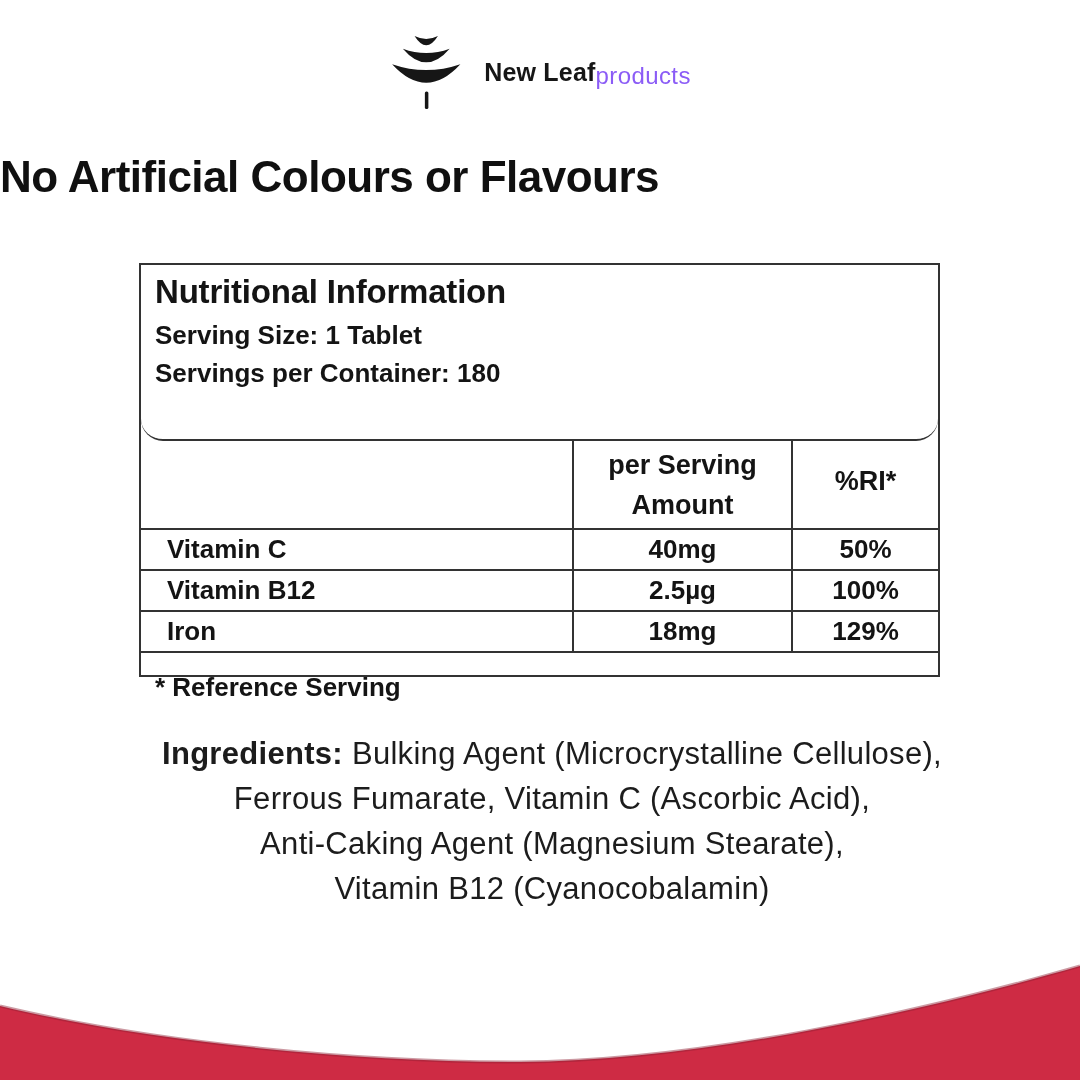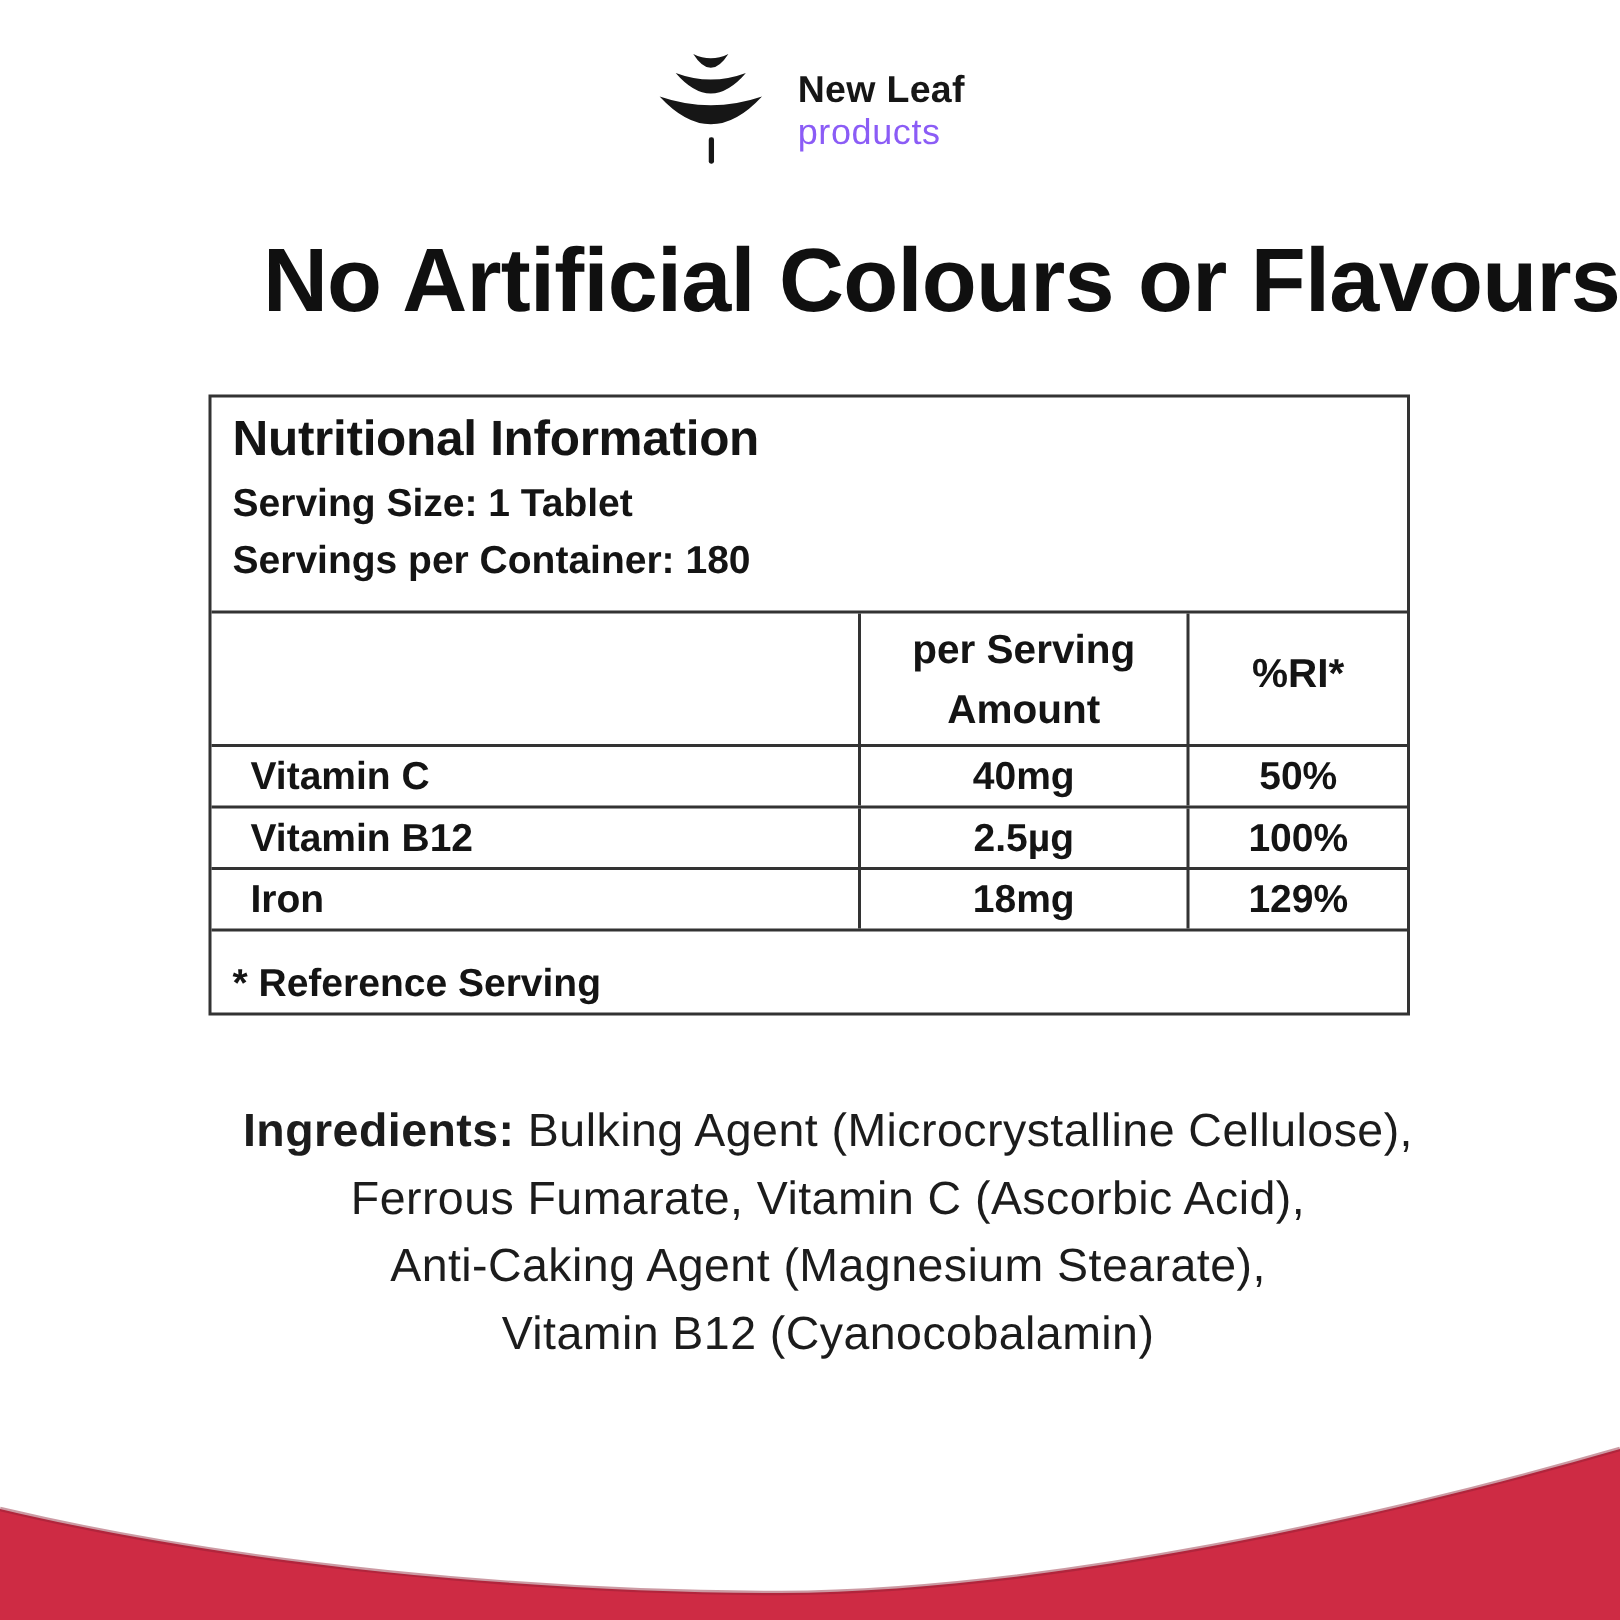--- a/index.html
+++ b/index.html
@@ -11,34 +11,34 @@
   html,body{margin:0;padding:0;background:#ffffff;}
   .canvas{
     position:relative;width:1080px;height:1080px;background:#ffffff;
     overflow:hidden;font-family:"Liberation Sans",sans-serif;color:var(--text);
   }
 
   
   .logo{position:absolute;top:32px;left:50%;transform:translateX(-50%);
         display:flex;align-items:center;gap:17px;}
   .logo-icon svg{display:block;}
-  .brand-text{display:flex;flex-direction:column;line-height:1;}
+  .brand-text{display:flex;line-height:1;}
   .brand-name{font-size:25px;font-weight:700;letter-spacing:.2px;color:#161616;}
   .brand-sub{font-size:24px;font-weight:400;letter-spacing:.4px;color:#8b5cf6;margin-top:4px;}
 
   
-  .headline{position:absolute;top:152px;left:0;width:100%;text-align:right;
-            font-size:60px;font-weight:700;letter-spacing:-.5px;color:#101010;}
+  .headline{position:absolute;top:152px;left:0;width:100%;text-align:left;
+            font-size:44px;font-weight:700;letter-spacing:-.5px;color:#101010;}
 
   
   .nutri{position:absolute;left:139px;top:263px;width:801px;height:414px;
          border:2px solid var(--table-border);box-sizing:border-box;
          color:#141414;}
   .nutri-head{padding:8px 14px 6px 14px;border-bottom:2px solid var(--table-border);
-              box-sizing:border-box;height:144px;}
+              box-sizing:border-box;height:176px;border-radius:22px;}
   .nutri-title{font-size:33px;font-weight:700;letter-spacing:-.2px;}
   .nutri-serving{font-size:26px;font-weight:600;margin-top:9px;}
   .nutri-servings{font-size:26px;font-weight:700;margin-top:7px;}
 
   .nrow{display:grid;grid-template-columns:431px 219px 1fr;box-sizing:border-box;}
   .nrow .c2,.nrow .c3{border-left:2px solid var(--table-border);
                       text-align:center;box-sizing:border-box;}
   .colhead-row{height:89px;border-bottom:2px solid var(--table-border);}
   .colhead-row .c2{font-size:27px;font-weight:600;line-height:40px;padding-top:4px;}
   .colhead-row .c3{font-size:27px;font-weight:600;line-height:40px;padding-top:20px;}

